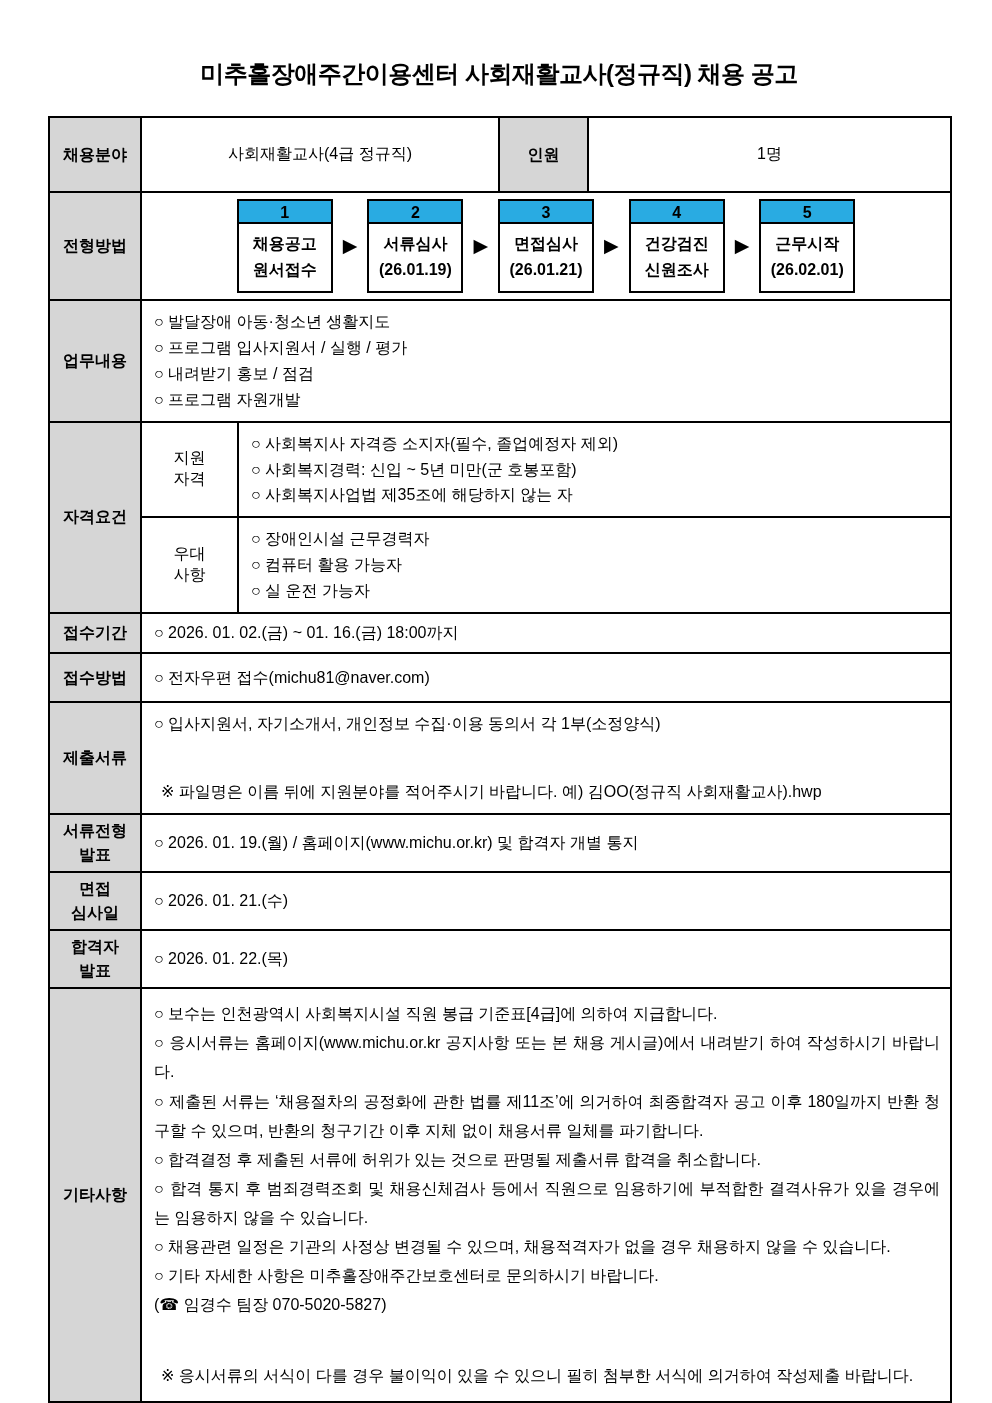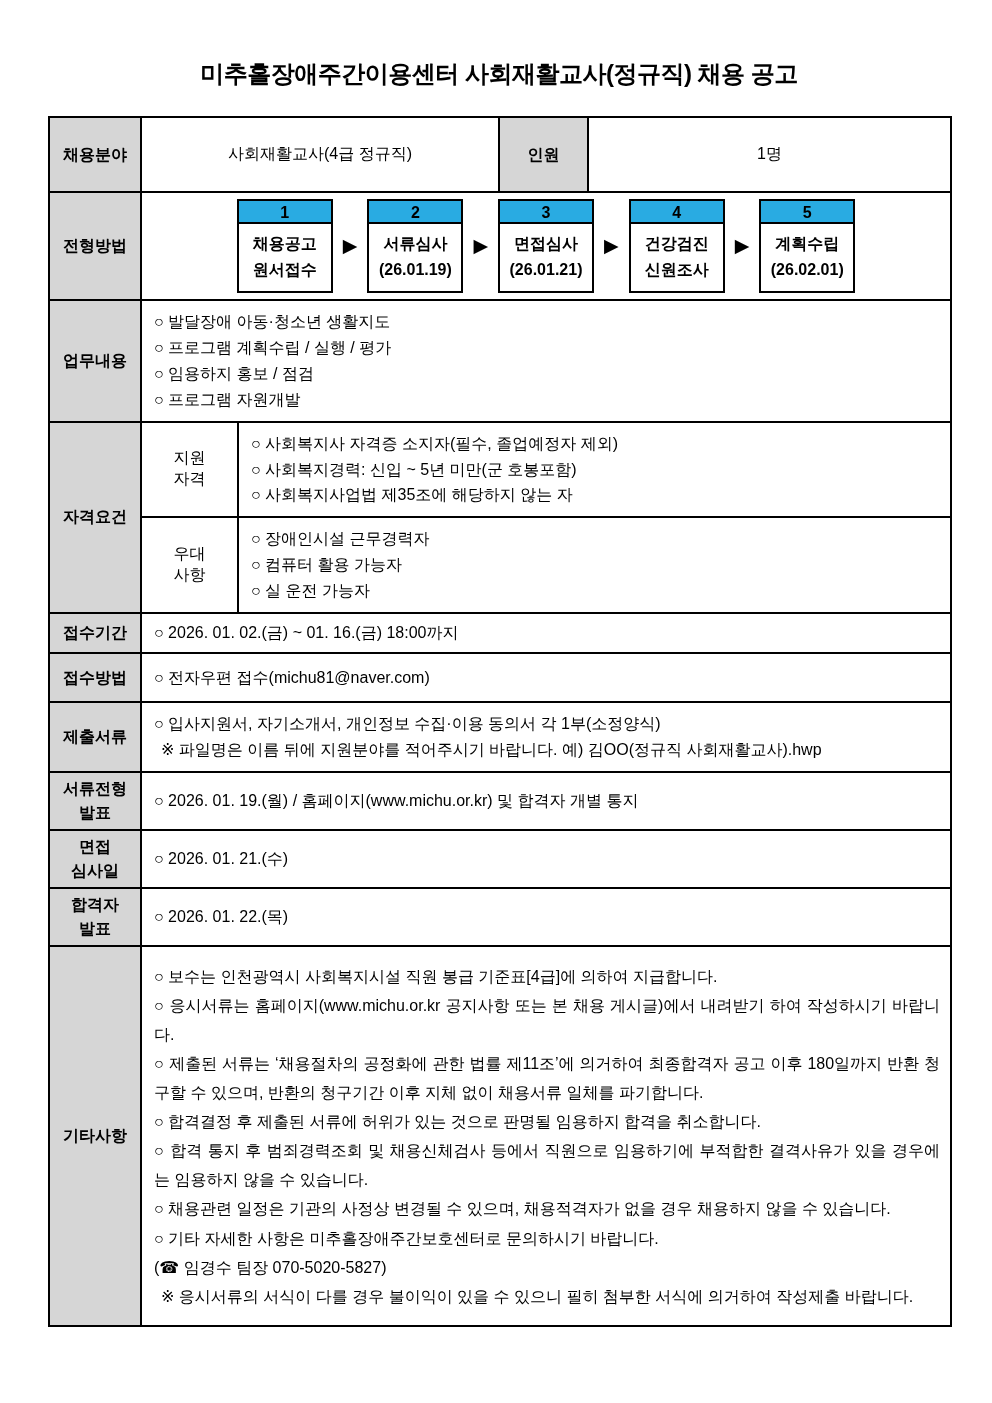--- a/index.html
+++ b/index.html
@@ -56,21 +56,21 @@
   }
   td.val-center {
     text-align: center;
     font-weight: normal;
   }
   td.content {
     padding: 8px 10px 8px 12px;
   }
   .item-line { line-height: 1.62; }
   .single-line { line-height: 1.4; }
-  .note-line { padding-left: 7px; }
+  .note-line { padding-left: 7px; margin-top: 42px; }
   
   .steps {
     display: flex;
     align-items: center;
     justify-content: center;
     gap: 10px;
     padding: 6px 0;
   }
   .step {
     width: 96px;
@@ -163,34 +163,34 @@
             <div class="step-num">4</div>
             <div class="step-body">
               <div>건강검진</div>
               <div>신원조사</div>
             </div>
           </div>
           <div class="step-arrow">▶</div>
           <div class="step">
             <div class="step-num">5</div>
             <div class="step-body">
-              <div>계획수립</div>
+              <div>근무시작</div>
               <div>(26.02.01)</div>
             </div>
           </div>
         </div>
       </td>
     </tr>
 
     <tr style="height:103px">
       <td class="lbl">업무내용</td>
       <td colspan="4" class="content">
         <div class="item-line">○ 발달장애 아동·청소년 생활지도</div>
-        <div class="item-line">○ 프로그램 계획수립 / 실행 / 평가</div>
-        <div class="item-line">○ 임용하지 홍보 / 점검</div>
+        <div class="item-line">○ 프로그램 입사지원서 / 실행 / 평가</div>
+        <div class="item-line">○ 내려받기 홍보 / 점검</div>
         <div class="item-line">○ 프로그램 자원개발</div>
       </td>
     </tr>
 
     <tr style="height:87px">
       <td class="lbl" rowspan="2">자격요건</td>
       <td class="sublbl">지원 자격</td>
       <td colspan="3" class="content">
         <div class="item-line">○ 사회복지사 자격증 소지자(필수, 졸업예정자 제외)</div>
         <div class="item-line">○ 사회복지경력: 신입 ~ 5년 미만(군 호봉포함)</div>
@@ -249,21 +249,21 @@
         <div class="single-line">○ 2026. 01. 22.(목)</div>
       </td>
     </tr>
 
     <tr style="height:380px">
       <td class="lbl">기타사항</td>
       <td colspan="4" class="content" style="padding-top:10px;padding-bottom:10px;">
         <div class="para">○ 보수는 인천광역시 사회복지시설 직원 봉급 기준표[4급]에 의하여 지급합니다.</div>
         <div class="para">○ 응시서류는 홈페이지(www.michu.or.kr 공지사항 또는 본 채용 게시글)에서 내려받기 하여 작성하시기 바랍니다.</div>
         <div class="para">○ 제출된 서류는 ‘채용절차의 공정화에 관한 법률 제11조’에 의거하여 최종합격자 공고 이후 180일까지 반환 청구할 수 있으며, 반환의 청구기간 이후 지체 없이 채용서류 일체를 파기합니다.</div>
-        <div class="para">○ 합격결정 후 제출된 서류에 허위가 있는 것으로 판명될 임용하지 합격을 취소합니다.</div>
+        <div class="para">○ 합격결정 후 제출된 서류에 허위가 있는 것으로 판명될 제출서류 합격을 취소합니다.</div>
         <div class="para">○ 합격 통지 후 범죄경력조회 및 채용신체검사 등에서 직원으로 임용하기에 부적합한 결격사유가 있을 경우에는 임용하지 않을 수 있습니다.</div>
         <div class="para">○ 채용관련 일정은 기관의 사정상 변경될 수 있으며, 채용적격자가 없을 경우 채용하지 않을 수 있습니다.</div>
         <div class="para">○ 기타 자세한 사항은 미추홀장애주간보호센터로 문의하시기 바랍니다.</div>
         <div class="para">(☎ 임경수 팀장 070-5020-5827)</div>
         <div class="para note-line">※ 응시서류의 서식이 다를 경우 불이익이 있을 수 있으니 필히 첨부한 서식에 의거하여 작성제출 바랍니다.</div>
       </td>
     </tr>
   </tbody>
     </table>
 

